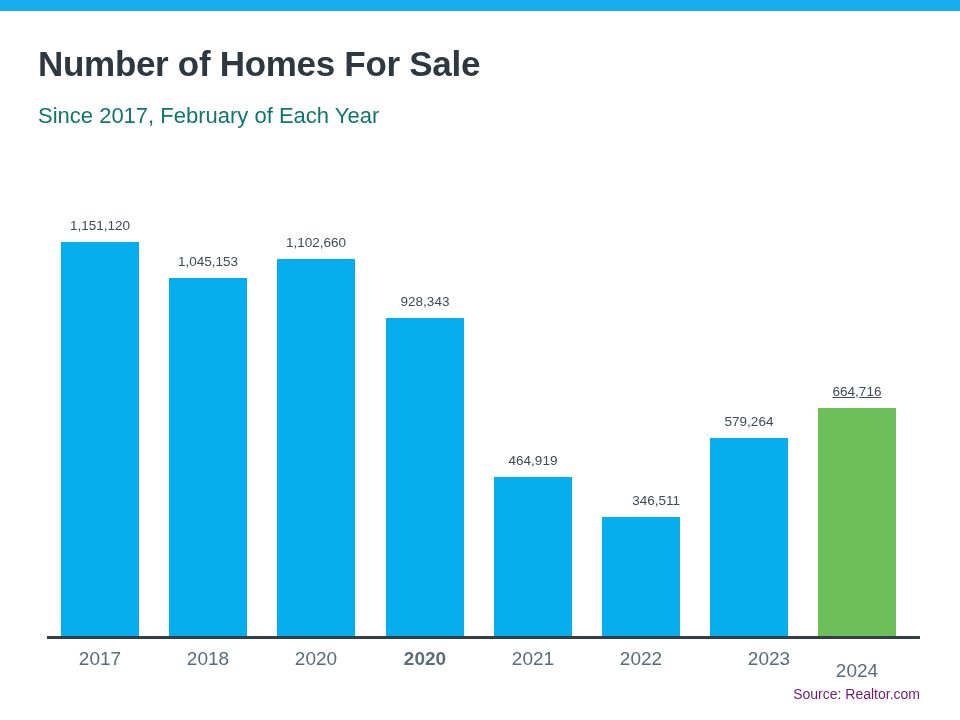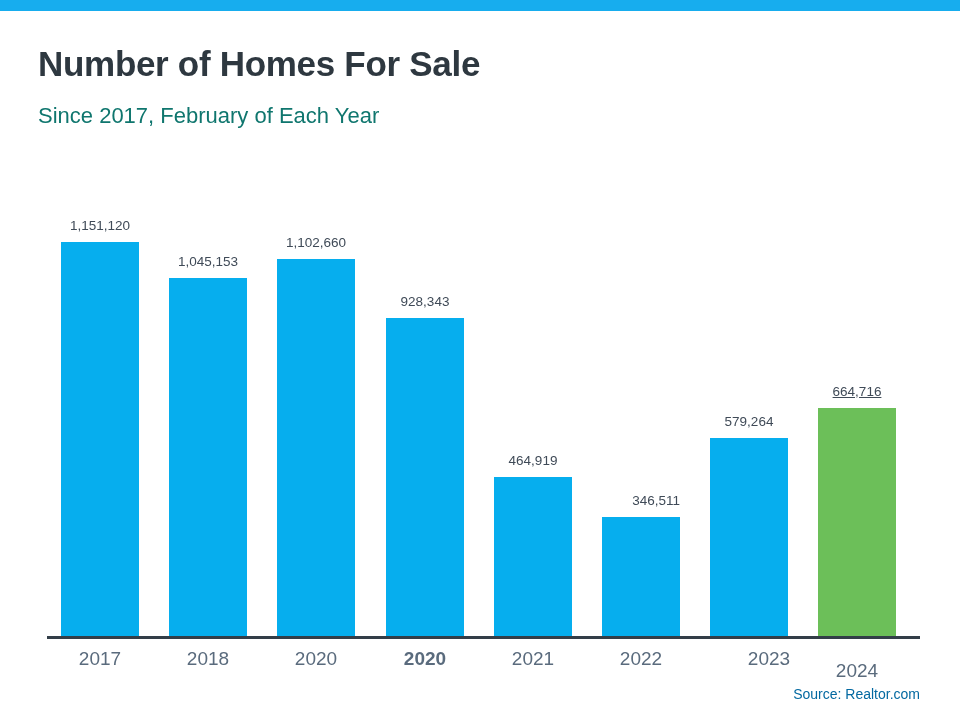--- a/index.html
+++ b/index.html
@@ -95,21 +95,21 @@
     font-size: 19px;
     color: #5A6B7D;
   }
 
   
   #source {
     position: absolute;
     right: 40px;
     top: 686px;
     font-size: 14px;
-    color: #0369a1;
+    color: #701a75;
     white-space: nowrap;
   }
 </style>
 </head>
 <body>
 
 <div id="page">
 
   <div id="top-accent"></div>
 

